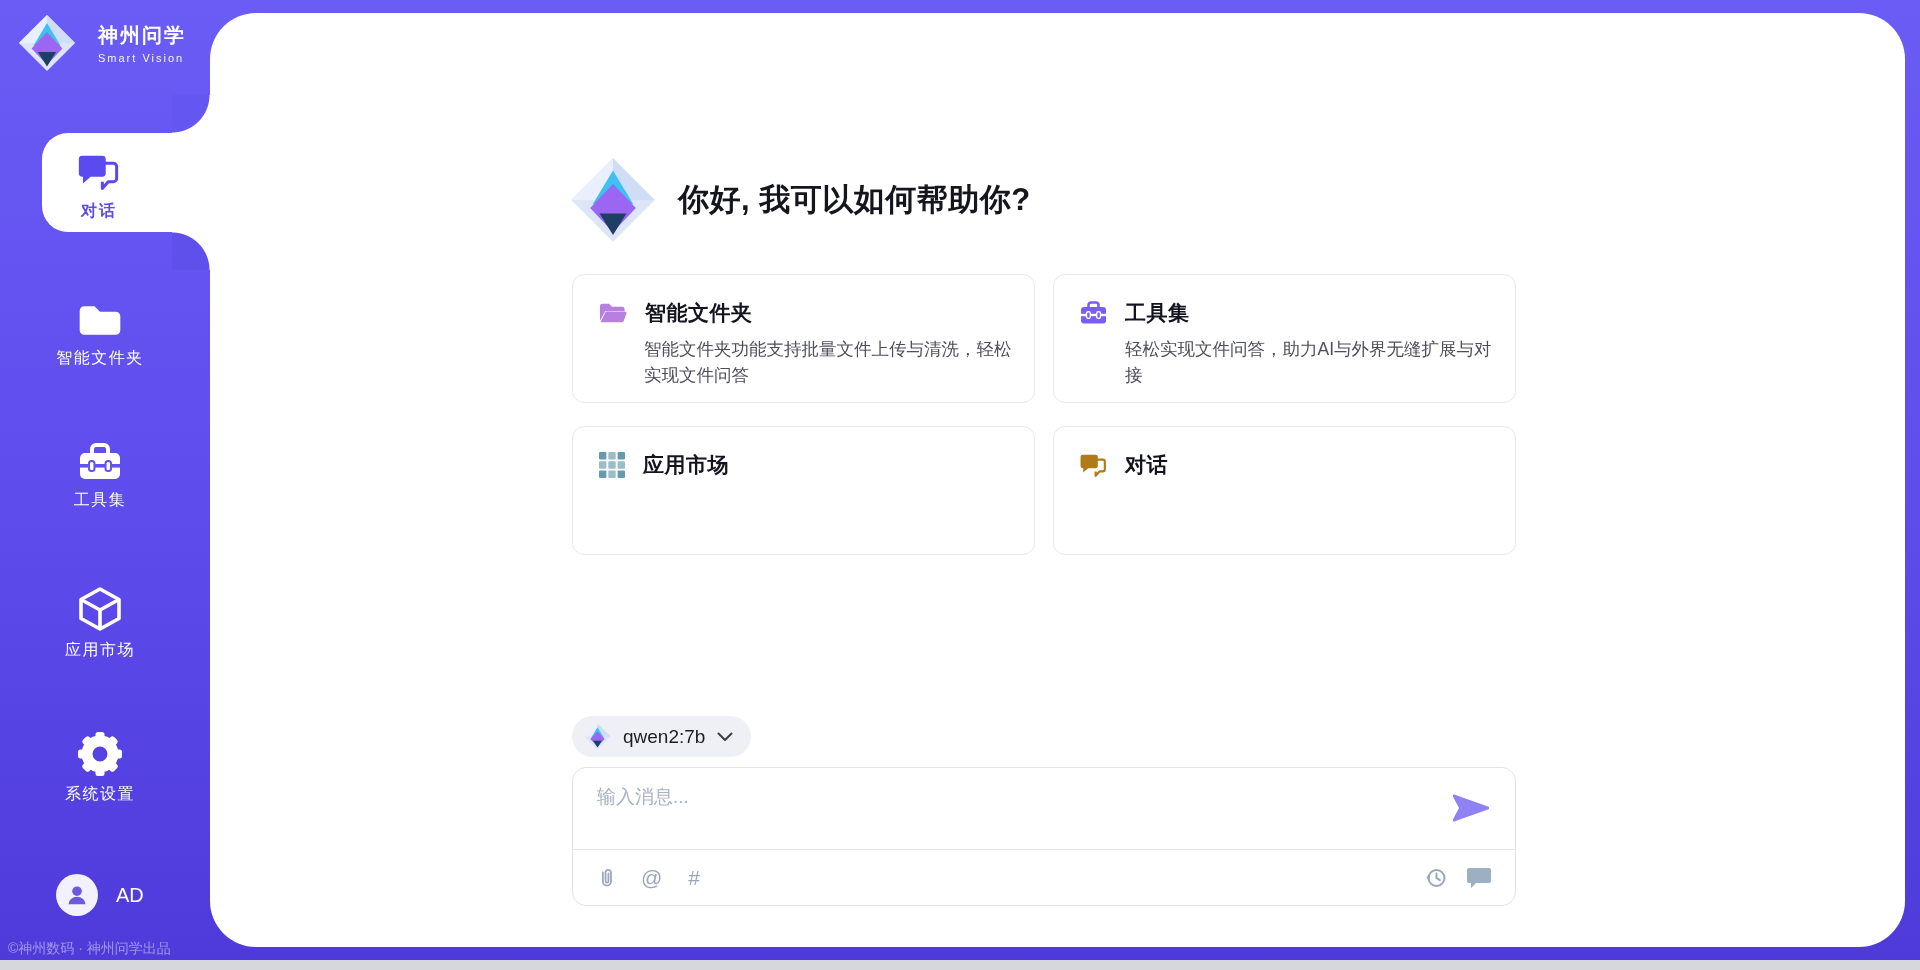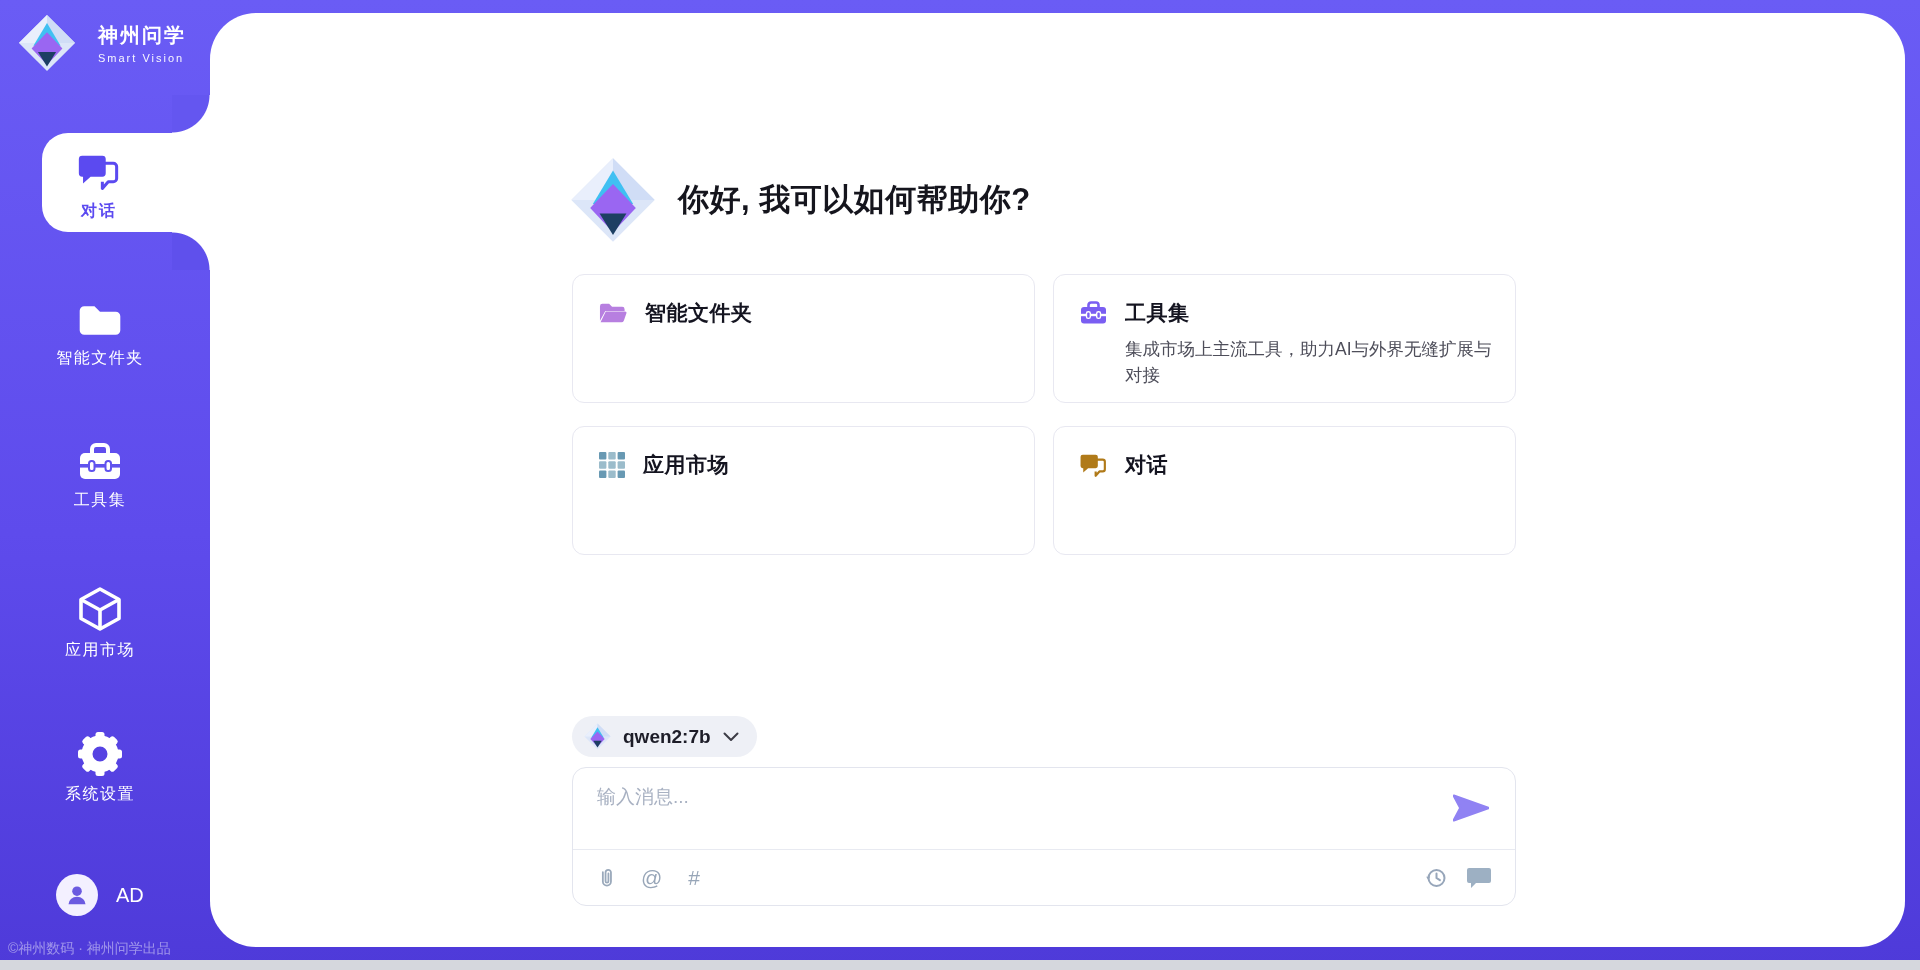--- a/index.html
+++ b/index.html
@@ -57,21 +57,21 @@
   .card { height:129px; background:#fff; border:1px solid #e8e8f1; border-radius:12px;
           padding:24px 24px 0 26px; cursor:pointer; }
   .card-head { display:flex; align-items:center; gap:18px; }
   .card-title { font-size:21px; font-weight:700; color:#141420; letter-spacing:.5px; }
   .card-desc { margin:9px 0 0 45px; width:372px; font-size:17.5px; line-height:26px;
                color:#4e4e5a; }
 
   .model-pill { position:absolute; left:362px; top:703px; height:41px; border-radius:21px;
                 background:#eef0f6; display:inline-flex; align-items:center;
                 padding:0 18px 0 12px; gap:12px; cursor:pointer; }
-  .model-name { font-size:19px; font-weight:700; color:#1d1d28; }
+  .model-name { font-size:19px; font-weight:400; color:#1d1d28; }
 
   .composer { position:absolute; left:362px; top:754px; width:944px; height:139px;
               background:#fff; border:1.5px solid #e3e5ee; border-radius:14px; }
   .composer textarea { position:absolute; left:24px; top:16px; width:850px; height:56px;
               border:none; outline:none; resize:none; font-size:19px; color:#ef4444;
               font-family:inherit; background:transparent; }
   .composer textarea::placeholder { color:#a8b1c2; }
   .send-btn { position:absolute; right:26px; top:26px; background:none; border:none; cursor:pointer; }
   .composer-footer { position:absolute; left:0; right:0; bottom:0; height:56px;
               border-top:1px solid #e8eaf1; display:flex; align-items:center; padding:0 24px; }
@@ -195,34 +195,35 @@
     <div class="cards">
 
       <div class="card">
         <div class="card-head">
           <svg width="28" height="23" viewBox="0 0 29 23">
             <path d="M1,4 a2.5,2.5 0 0 1 2.5,-2.5 h7 l3,3 h10.5 a2.5,2.5 0 0 1 2.5,2.5 v2 H6.5 L1,19 Z" fill="#b77fe0"></path>
             <path d="M7,9.5 H26.8 a1.6,1.6 0 0 1 1.5,2.1 l-2.6,7.3 a2.6,2.6 0 0 1 -2.4,1.7 H1.6 Z" fill="#b77fe0"></path>
           </svg>
           <span class="card-title">智能文件夹</span>
         </div>
+        <p class="card-desc">智能文件夹功能支持批量文件上传与清洗，轻松实现文件问答</p>
       </div>
 
       <div class="card">
         <div class="card-head">
           <svg width="27" height="24" viewBox="0 0 27 24">
             <rect x="8.5" y="1.5" width="10" height="8" rx="2.5" fill="none" stroke="#7a5ef2" stroke-width="2.6"></rect>
             <rect x="1" y="6" width="25" height="16.5" rx="3" fill="#7a5ef2"></rect>
             <rect x="1" y="12.8" width="25" height="2.4" fill="#fff"></rect>
             <rect x="6.5" y="10.8" width="3.8" height="6.6" rx="1.7" fill="#7a5ef2" stroke="#fff" stroke-width="1.4"></rect>
             <rect x="16.7" y="10.8" width="3.8" height="6.6" rx="1.7" fill="#7a5ef2" stroke="#fff" stroke-width="1.4"></rect>
           </svg>
           <span class="card-title">工具集</span>
         </div>
-        <p class="card-desc">集成市场上主流工具，助力AI与外界无缝扩展与对接</p>
+        <p class="card-desc">轻松实现文件问答，助力AI与外界无缝扩展与对接</p>
       </div>
 
       <div class="card">
         <div class="card-head">
           <svg width="26" height="26" viewBox="0 0 26 26">
             <g fill="#6899b3">
               <rect x="0" y="0" width="7.4" height="7.4" rx="1"></rect>
               <rect x="18.6" y="0" width="7.4" height="7.4" rx="1"></rect>
               <rect x="0" y="18.6" width="7.4" height="7.4" rx="1"></rect>
               <rect x="18.6" y="18.6" width="7.4" height="7.4" rx="1"></rect>

